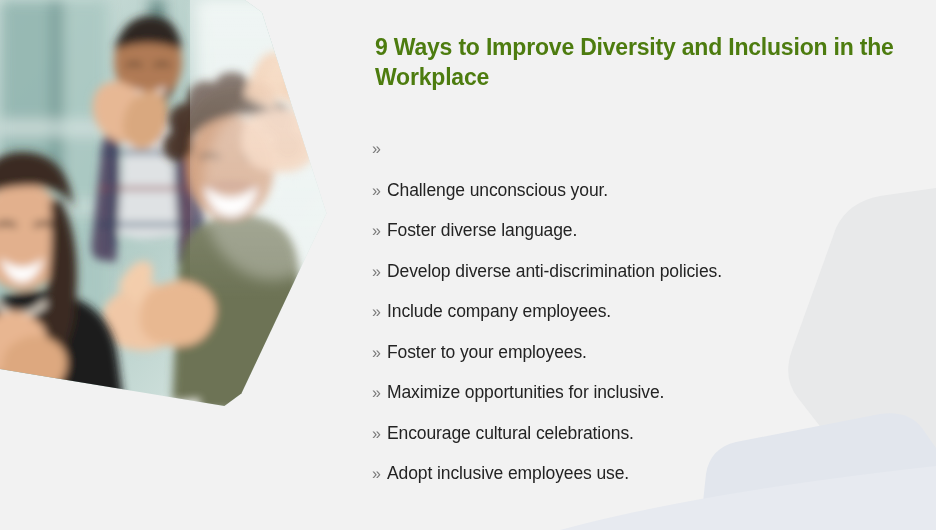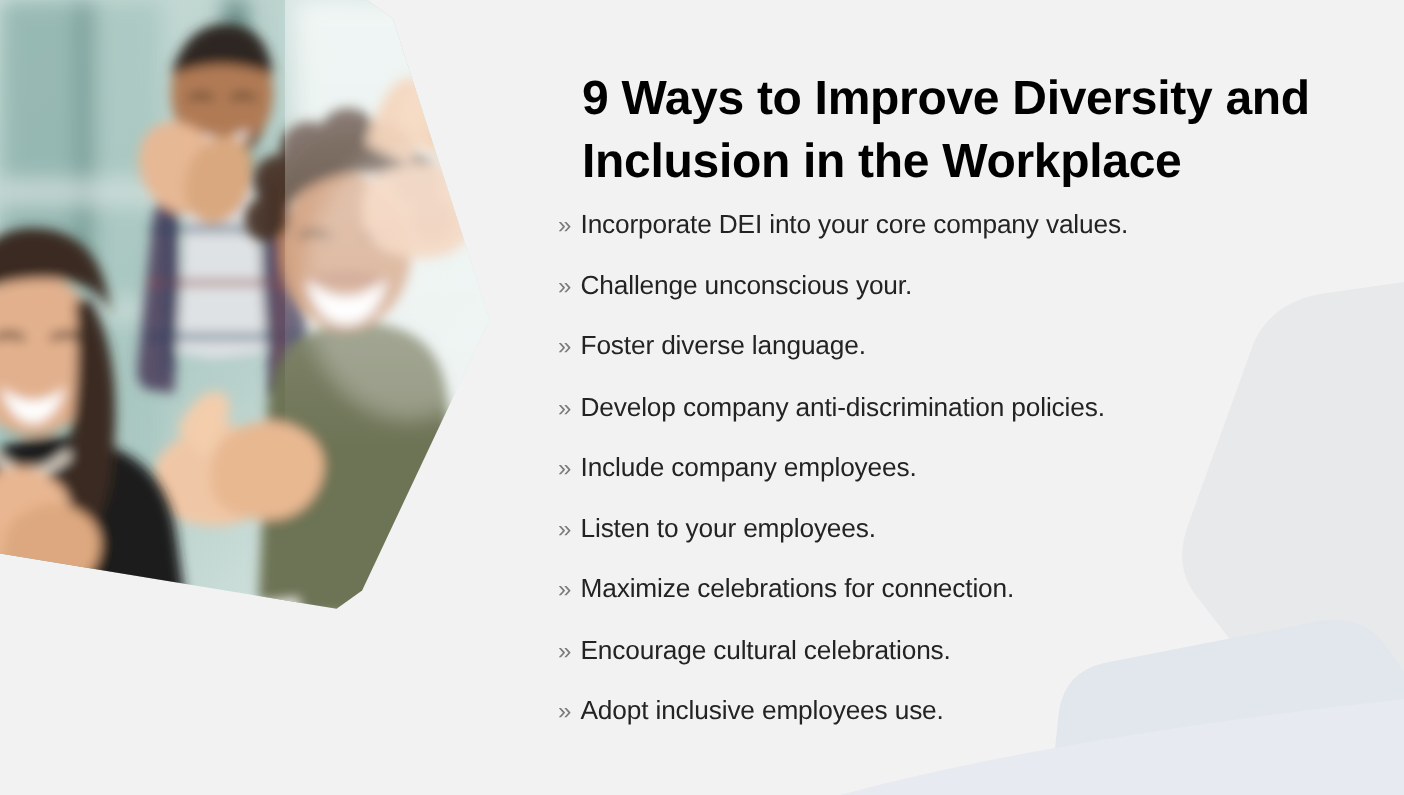--- a/index.html
+++ b/index.html
@@ -55,27 +55,27 @@
     top: 0;
     width: 540px;
     height: 530px;
   }
 
   .headline {
     position: absolute;
     left: 0;
     top: 29px;
     width: 520px;
-    margin: 16px;
+    margin: 3px;
     font-family: "Liberation Sans", sans-serif;
-    font-size: 32px;
+    font-size: 23px;
     font-weight: bold;
     line-height: 1.31;
     letter-spacing: -0.2px;
-    color: #000000;
+    color: #4d7c0f;
   }
 
   .tips-list {
     position: absolute;
     left: 0;
     top: 139px;
     width: 530px;
     margin: 0;
     padding: 0;
     list-style: none;
@@ -236,45 +236,44 @@
     </svg>
   </div>
 
   <div class="content">
 
     <h1 class="headline">9 Ways to Improve Diversity and Inclusion in the Workplace</h1>
 
     <ul class="tips-list">
       <li class="tip-item">
         <span class="tip-marker">»</span>
-        <span class="tip-text">Incorporate DEI into your core company values.</span>
       </li>
       <li class="tip-item">
         <span class="tip-marker">»</span>
         <span class="tip-text">Challenge unconscious your.</span>
       </li>
       <li class="tip-item">
         <span class="tip-marker">»</span>
         <span class="tip-text">Foster diverse language.</span>
       </li>
       <li class="tip-item">
         <span class="tip-marker">»</span>
-        <span class="tip-text">Develop company anti-discrimination policies.</span>
+        <span class="tip-text">Develop diverse anti-discrimination policies.</span>
       </li>
       <li class="tip-item">
         <span class="tip-marker">»</span>
         <span class="tip-text">Include company employees.</span>
       </li>
       <li class="tip-item">
         <span class="tip-marker">»</span>
-        <span class="tip-text">Listen to your employees.</span>
-      </li>
-      <li class="tip-item">
-        <span class="tip-marker">»</span>
-        <span class="tip-text">Maximize celebrations for connection.</span>
+        <span class="tip-text">Foster to your employees.</span>
+      </li>
+      <li class="tip-item">
+        <span class="tip-marker">»</span>
+        <span class="tip-text">Maximize opportunities for inclusive.</span>
       </li>
       <li class="tip-item">
         <span class="tip-marker">»</span>
         <span class="tip-text">Encourage cultural celebrations.</span>
       </li>
       <li class="tip-item">
         <span class="tip-marker">»</span>
         <span class="tip-text">Adopt inclusive employees use.</span>
       </li>
     </ul>

